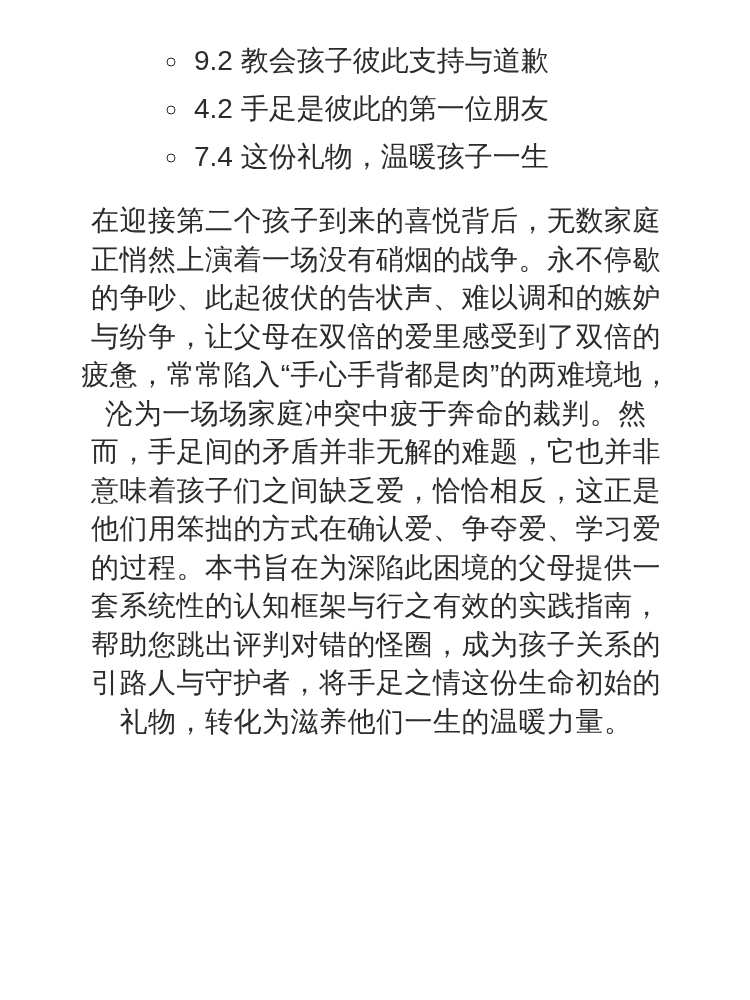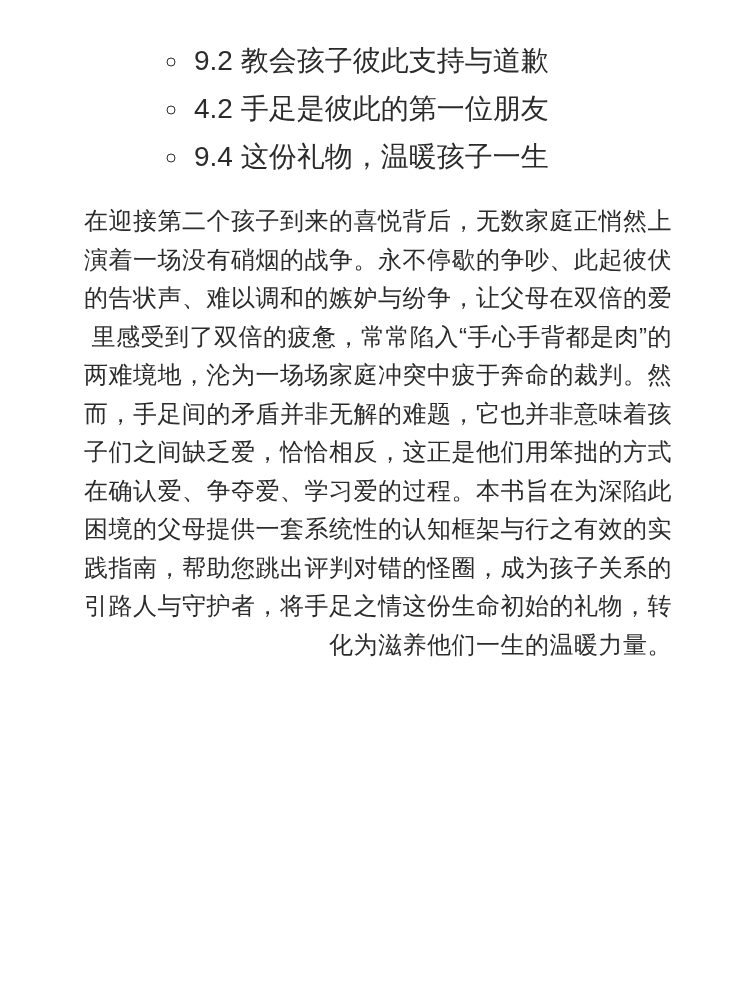--- a/index.html
+++ b/index.html
@@ -32,23 +32,23 @@
     padding-left: 4px;
   }
   h2.section-heading {
     margin: 36px 0 0 0;
     font-size: 34px;
     line-height: 40px;
     font-weight: bold;
   }
   p.body-para {
     margin: 26px 0 0 0;
-    font-size: 24px;
+    font-size: 28px;
     line-height: 38.5px;
-    text-align: right;
+    text-align: center;
     letter-spacing: 0.5px;
   }
   p.body-para + p.body-para {
     margin-top: 21px;
   }
   .footer {
     position: absolute;
     top: 941px;
     left: 0;
     width: 100%;
@@ -60,21 +60,21 @@
 </style>
 </head>
 <body>
 
 <div class="page">
   <div class="content">
 
     <ul class="toc">
       <li>9.2 教会孩子彼此支持与道歉</li>
       <li>4.2 手足是彼此的第一位朋友</li>
-      <li>9.4 这份礼物，温暖孩子一生</li>
+      <li>7.4 这份礼物，温暖孩子一生</li>
     </ul>
 
 
     <p class="body-para">在迎接第二个孩子到来的喜悦背后，无数家庭正悄然上演着一场没有硝烟的战争。永不停歇的争吵、此起彼伏的告状声、难以调和的嫉妒与纷争，让父母在双倍的爱里感受到了双倍的疲惫，常常陷入“手心手背都是肉”的两难境地，沦为一场场家庭冲突中疲于奔命的裁判。然而，手足间的矛盾并非无解的难题，它也并非意味着孩子们之间缺乏爱，恰恰相反，这正是他们用笨拙的方式在确认爱、争夺爱、学习爱的过程。本书旨在为深陷此困境的父母提供一套系统性的认知框架与行之有效的实践指南，帮助您跳出评判对错的怪圈，成为孩子关系的引路人与守护者，将手足之情这份生命初始的礼物，转化为滋养他们一生的温暖力量。</p>
 
 
   </div>
 
   <div class="footer">第 4 页，共 272 页</div>
 </div>

